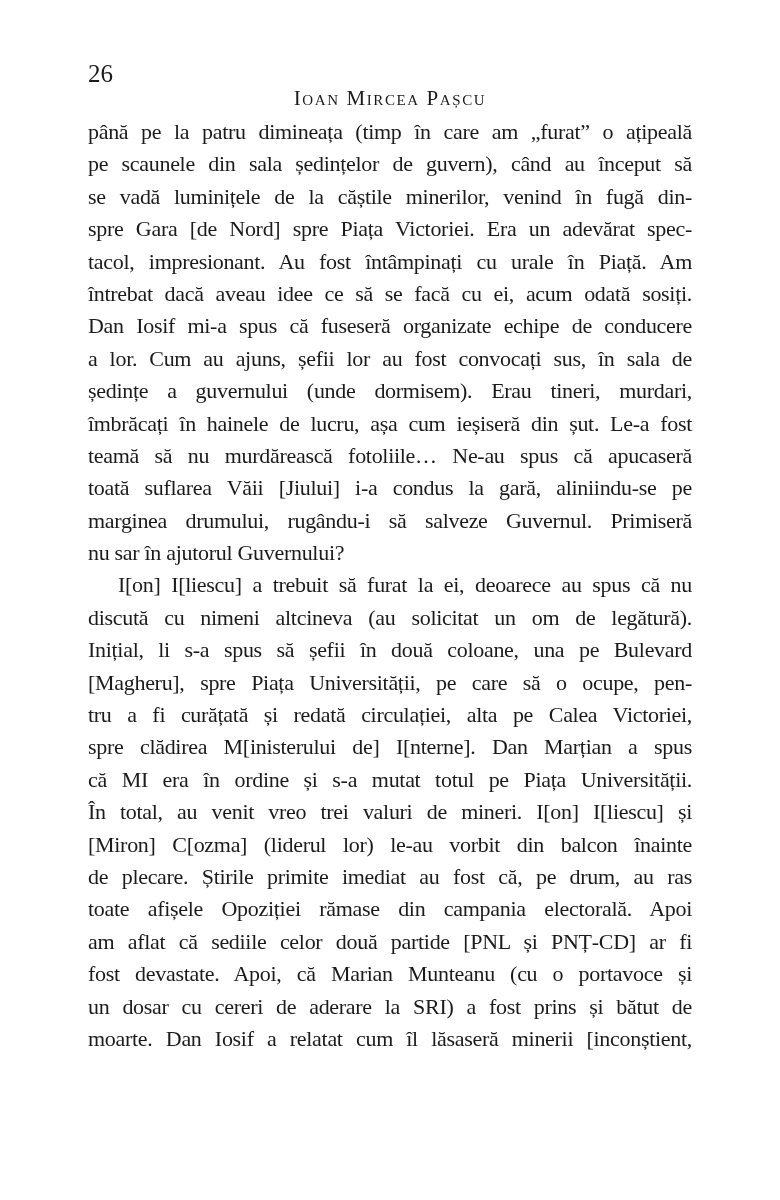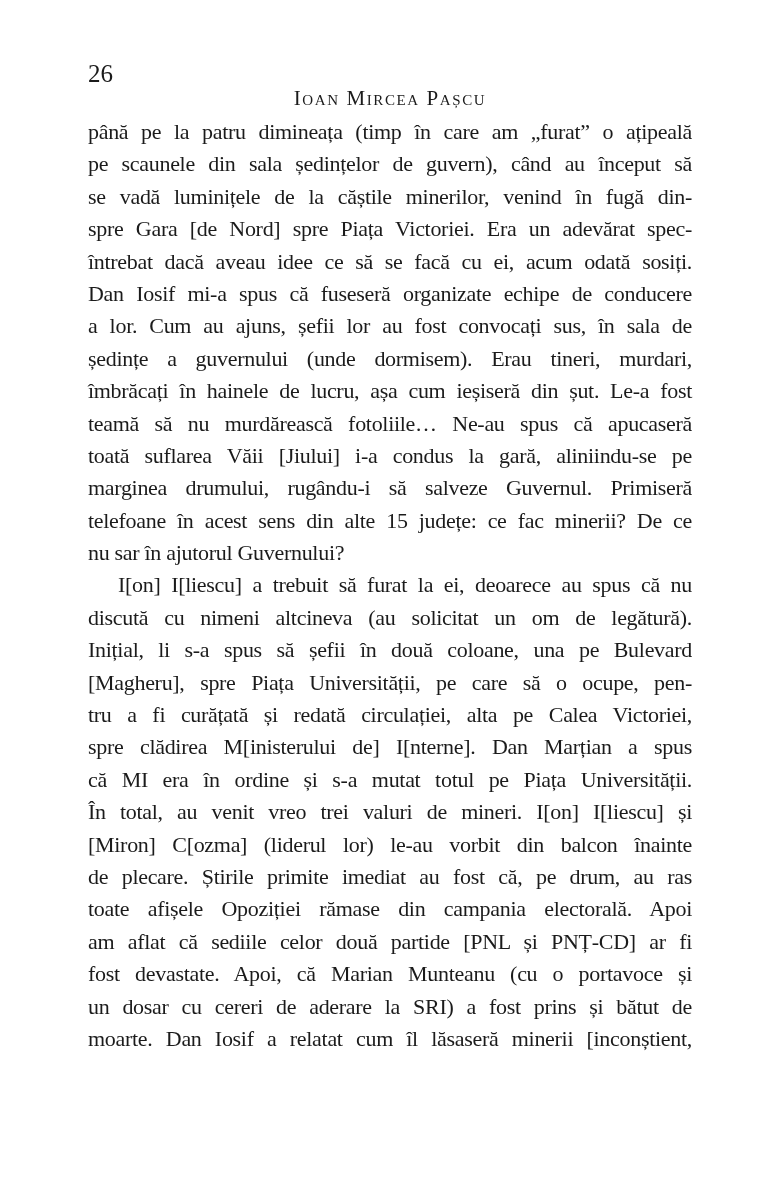--- a/index.html
+++ b/index.html
@@ -71,29 +71,29 @@
 <div class="page">
   <div class="running-head">
     <span class="pagenum">26</span>
     <span class="head-title">Ioan Mircea Pașcu</span>
   </div>
   <div class="body-text" id="body-text">
       <div class="line">până pe la patru dimineața (timp în care am „furat” o ațipeală</div>
       <div class="line">pe scaunele din sala ședințelor de guvern), când au început să</div>
       <div class="line">se vadă luminițele de la căștile minerilor, venind în fugă din-</div>
       <div class="line">spre Gara [de Nord] spre Piața Victoriei. Era un adevărat spec-</div>
+      <div class="line">tacol, impresionant. Au fost întâmpinați cu urale în Piață. Am</div>
       <div class="line">întrebat dacă aveau idee ce să se facă cu ei, acum odată sosiți.</div>
       <div class="line">Dan Iosif mi-a spus că fuseseră organizate echipe de conducere</div>
       <div class="line">a lor. Cum au ajuns, șefii lor au fost convocați sus, în sala de</div>
       <div class="line">ședințe a guvernului (unde dormisem). Erau tineri, murdari,</div>
       <div class="line">îmbrăcați în hainele de lucru, așa cum ieșiseră din șut. Le-a fost</div>
       <div class="line">teamă să nu murdărească fotoliile… Ne-au spus că apucaseră</div>
       <div class="line">toată suflarea Văii [Jiului] i-a condus la gară, aliniindu-se pe</div>
       <div class="line">marginea drumului, rugându-i să salveze Guvernul. Primiseră</div>
-      <div class="line">telefoane în acest sens din alte 15 județe: ce fac minerii? De ce</div>
       <div class="line noj">nu sar în ajutorul Guvernului?</div>
       <div class="line indent">I[on] I[liescu] a trebuit să furat la ei, deoarece au spus că nu</div>
       <div class="line">discută cu nimeni altcineva (au solicitat un om de legătură).</div>
       <div class="line">Inițial, li s-a spus să șefii în două coloane, una pe Bulevard</div>
       <div class="line">[Magheru], spre Piața Universității, pe care să o ocupe, pen-</div>
       <div class="line">tru a fi curățată și redată circulației, alta pe Calea Victoriei,</div>
       <div class="line">spre clădirea M[inisterului de] I[nterne]. Dan Marțian a spus</div>
       <div class="line">că MI era în ordine și s-a mutat totul pe Piața Universității.</div>
       <div class="line">În total, au venit vreo trei valuri de mineri. I[on] I[liescu] și</div>
       <div class="line">[Miron] C[ozma] (liderul lor) le-au vorbit din balcon înainte</div>

